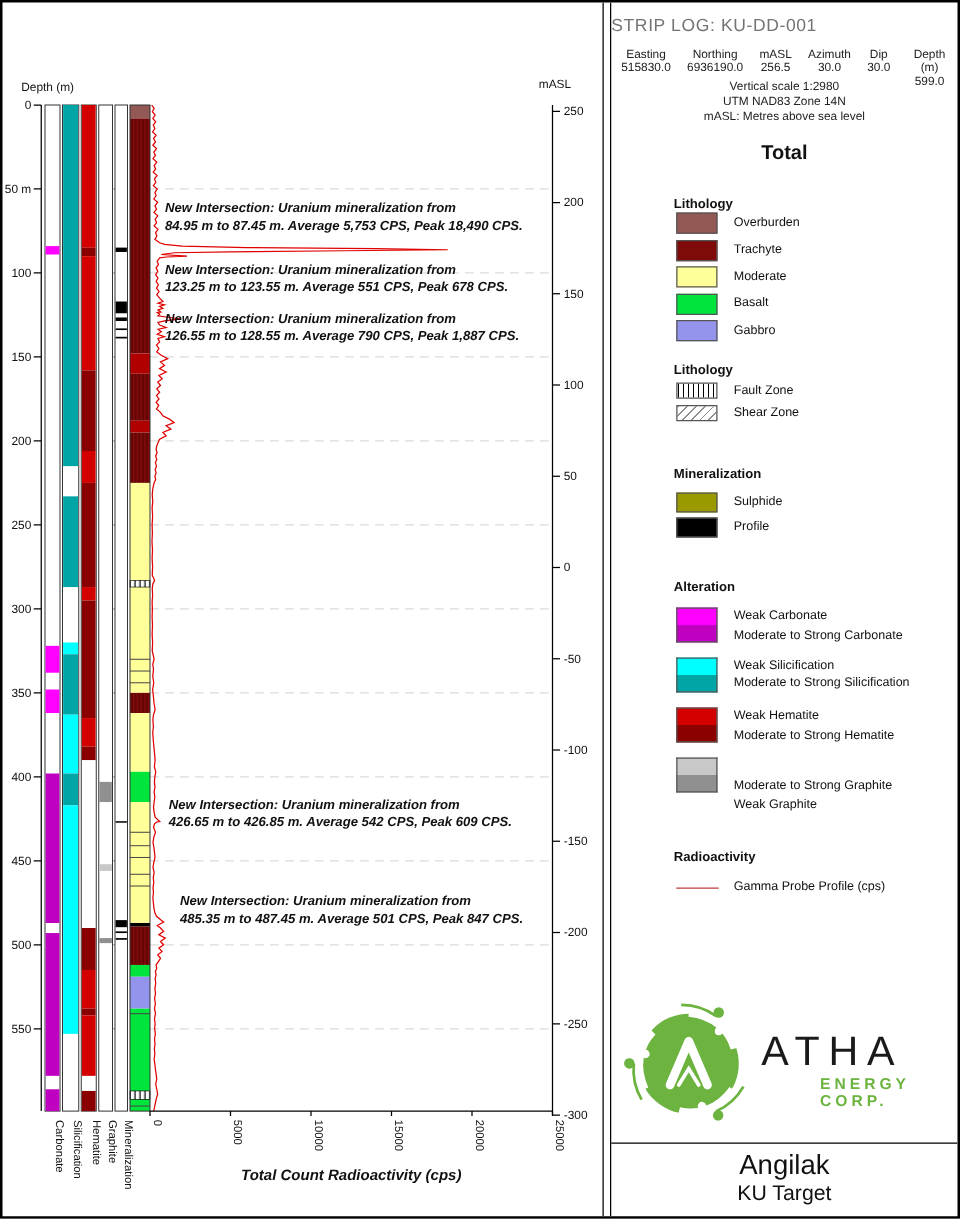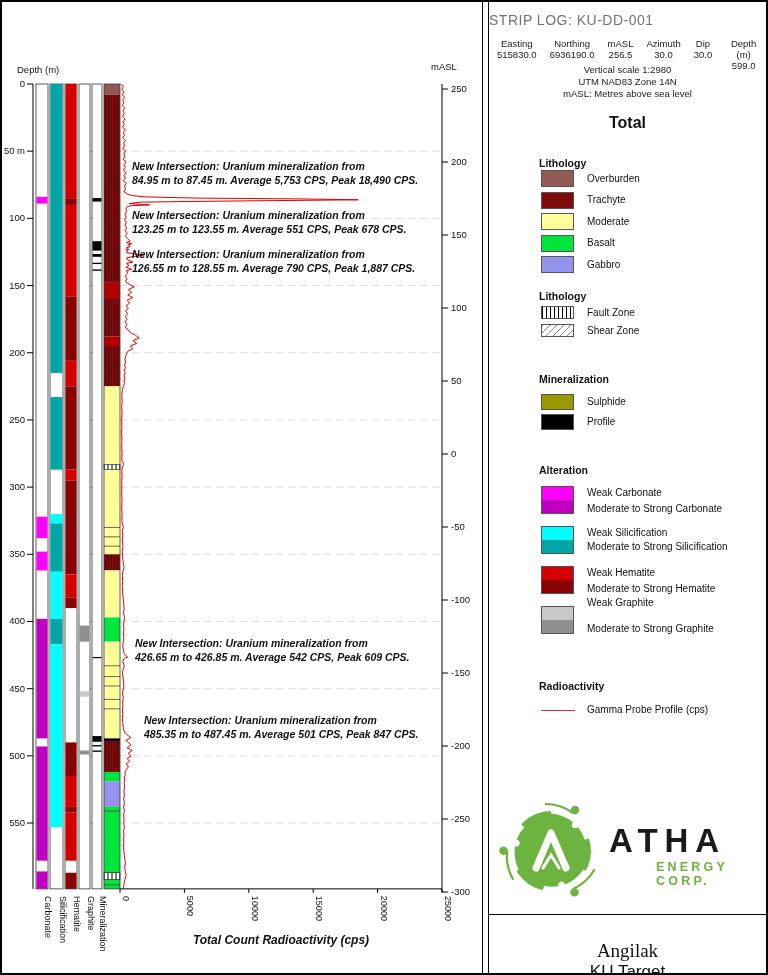--- a/index.html
+++ b/index.html
@@ -12,24 +12,24 @@
   #header-fields{position:absolute;left:8px;right:4px;top:36px;display:flex;justify-content:center;gap:13px;}
   .hf{text-align:center;font-size:9.5px;color:#222;line-height:11px;}
   #header-notes{position:absolute;left:0;right:0;top:62px;text-align:center;font-size:9.5px;color:#222;line-height:12px;}
   .legend-title{position:absolute;left:0;right:0;top:112px;text-align:center;font-size:16px;font-weight:bold;color:#111;}
   .sec-title{position:absolute;left:50px;font-size:10.5px;font-weight:bold;color:#111;}
   .sw{position:absolute;left:52px;width:33px;border:1px solid #555;box-sizing:border-box;}
   .sw-label{position:absolute;left:98px;font-size:10px;color:#111;white-space:nowrap;}
   .alt-label{position:absolute;left:98px;font-size:10px;color:#111;white-space:nowrap;}
   .gamma-line{position:absolute;left:52px;width:34px;height:0;border-top:1.5px solid #C23B3B;}
   #brand{position:absolute;left:0;right:0;top:794px;height:110px;}
-  .brand-text{position:absolute;left:120px;top:26px;font-size:33px;font-weight:700;letter-spacing:7px;color:#1a1a1a;}
+  .brand-text{position:absolute;left:120px;top:26px;font-size:33px;font-weight:400;letter-spacing:7px;color:#1a1a1a;}
   .brand-sub{position:absolute;left:123px;top:64px;font-size:12.5px;letter-spacing:3.2px;color:#6CB33F;font-weight:bold;padding-left:44px;}
   #footer{position:absolute;left:0;right:0;top:912px;bottom:0;border-top:1px solid #000;text-align:center;}
-  .footer-project{font-size:19px;color:#111;margin-top:25px;font-family:Liberation Serif, serif;}
+  .footer-project{font-size:22px;color:#111;margin-top:4px;}
   .footer-target{font-size:17px;color:#111;margin-top:0;}
 </style>
 </head>
 <body>
 
 <div id="page">
 
   <svg id="log-svg" width="482" height="971" viewBox="3 3 482 971">
       <defs>
         <pattern id="trachytePat" width="3" height="6" patternUnits="userSpaceOnUse">
@@ -306,21 +306,21 @@
         <div class="sw" style="top:524px;height:14px;background:#00FFFF;border-bottom:none;"></div>
         <div class="sw" style="top:538px;height:14px;background:#00A5A5;border-top:none;"></div>
         <div class="alt-label" style="top:525px">Weak Silicification</div>
         <div class="alt-label" style="top:539px">Moderate to Strong Silicification</div>
         <div class="sw" style="top:564px;height:14px;background:#D40000;border-bottom:none;"></div>
         <div class="sw" style="top:578px;height:14px;background:#8B0000;border-top:none;"></div>
         <div class="alt-label" style="top:565px">Weak Hematite</div>
         <div class="alt-label" style="top:581px">Moderate to Strong Hematite</div>
         <div class="sw" style="top:604px;height:14px;background:#C8C8C8;border-bottom:none;"></div>
         <div class="sw" style="top:618px;height:14px;background:#909090;border-top:none;"></div>
-        <div class="alt-label" style="top:595px">Weak Graphite</div>
+        <div class="alt-label" style="top:636px">Weak Graphite</div>
         <div class="alt-label" style="top:621px">Moderate to Strong Graphite</div>
         <div class="sec-title" style="top:678px">Radioactivity</div>
         <div class="gamma-line" style="top:708px;border-top-color:#C23B3B"></div>
         <div class="sw-label" style="top:702px">Gamma Probe Profile (cps)</div>
       </div>
 
     <div id="brand">
       <svg width="120" height="110">
         <g id="logo-mark">
             <circle cx="62" cy="55" r="40" fill="#6CB33F"></circle>

